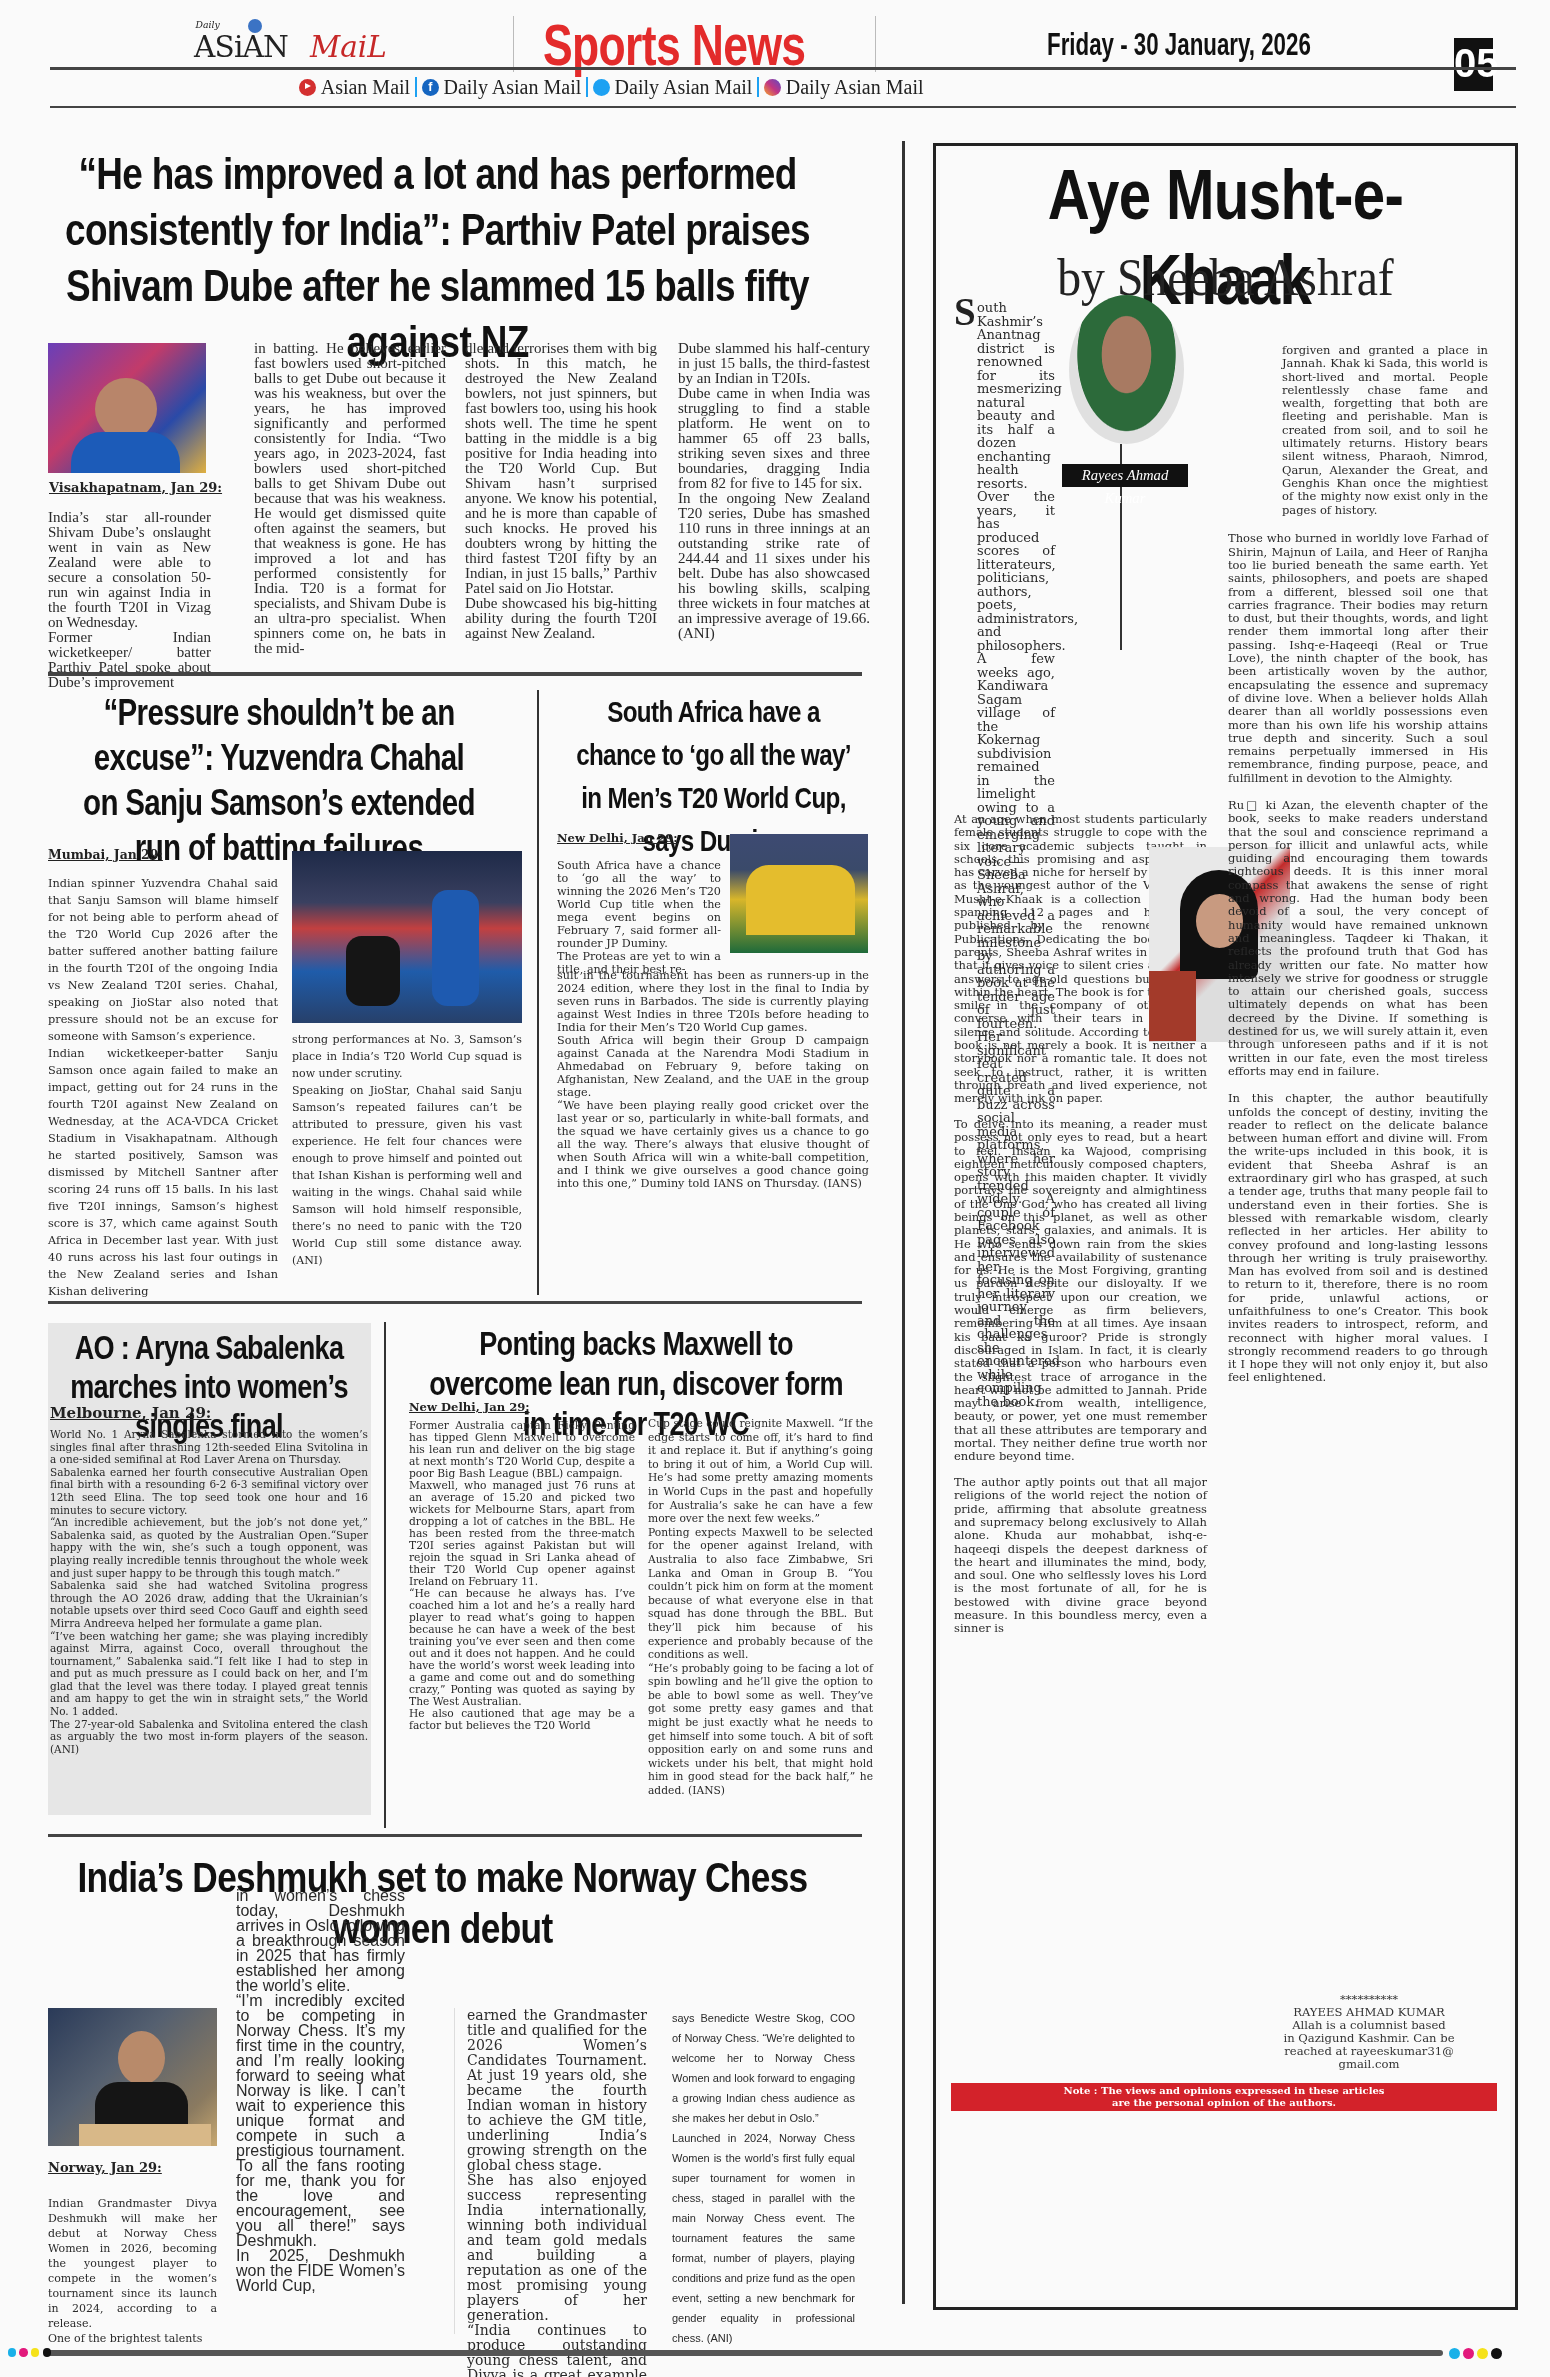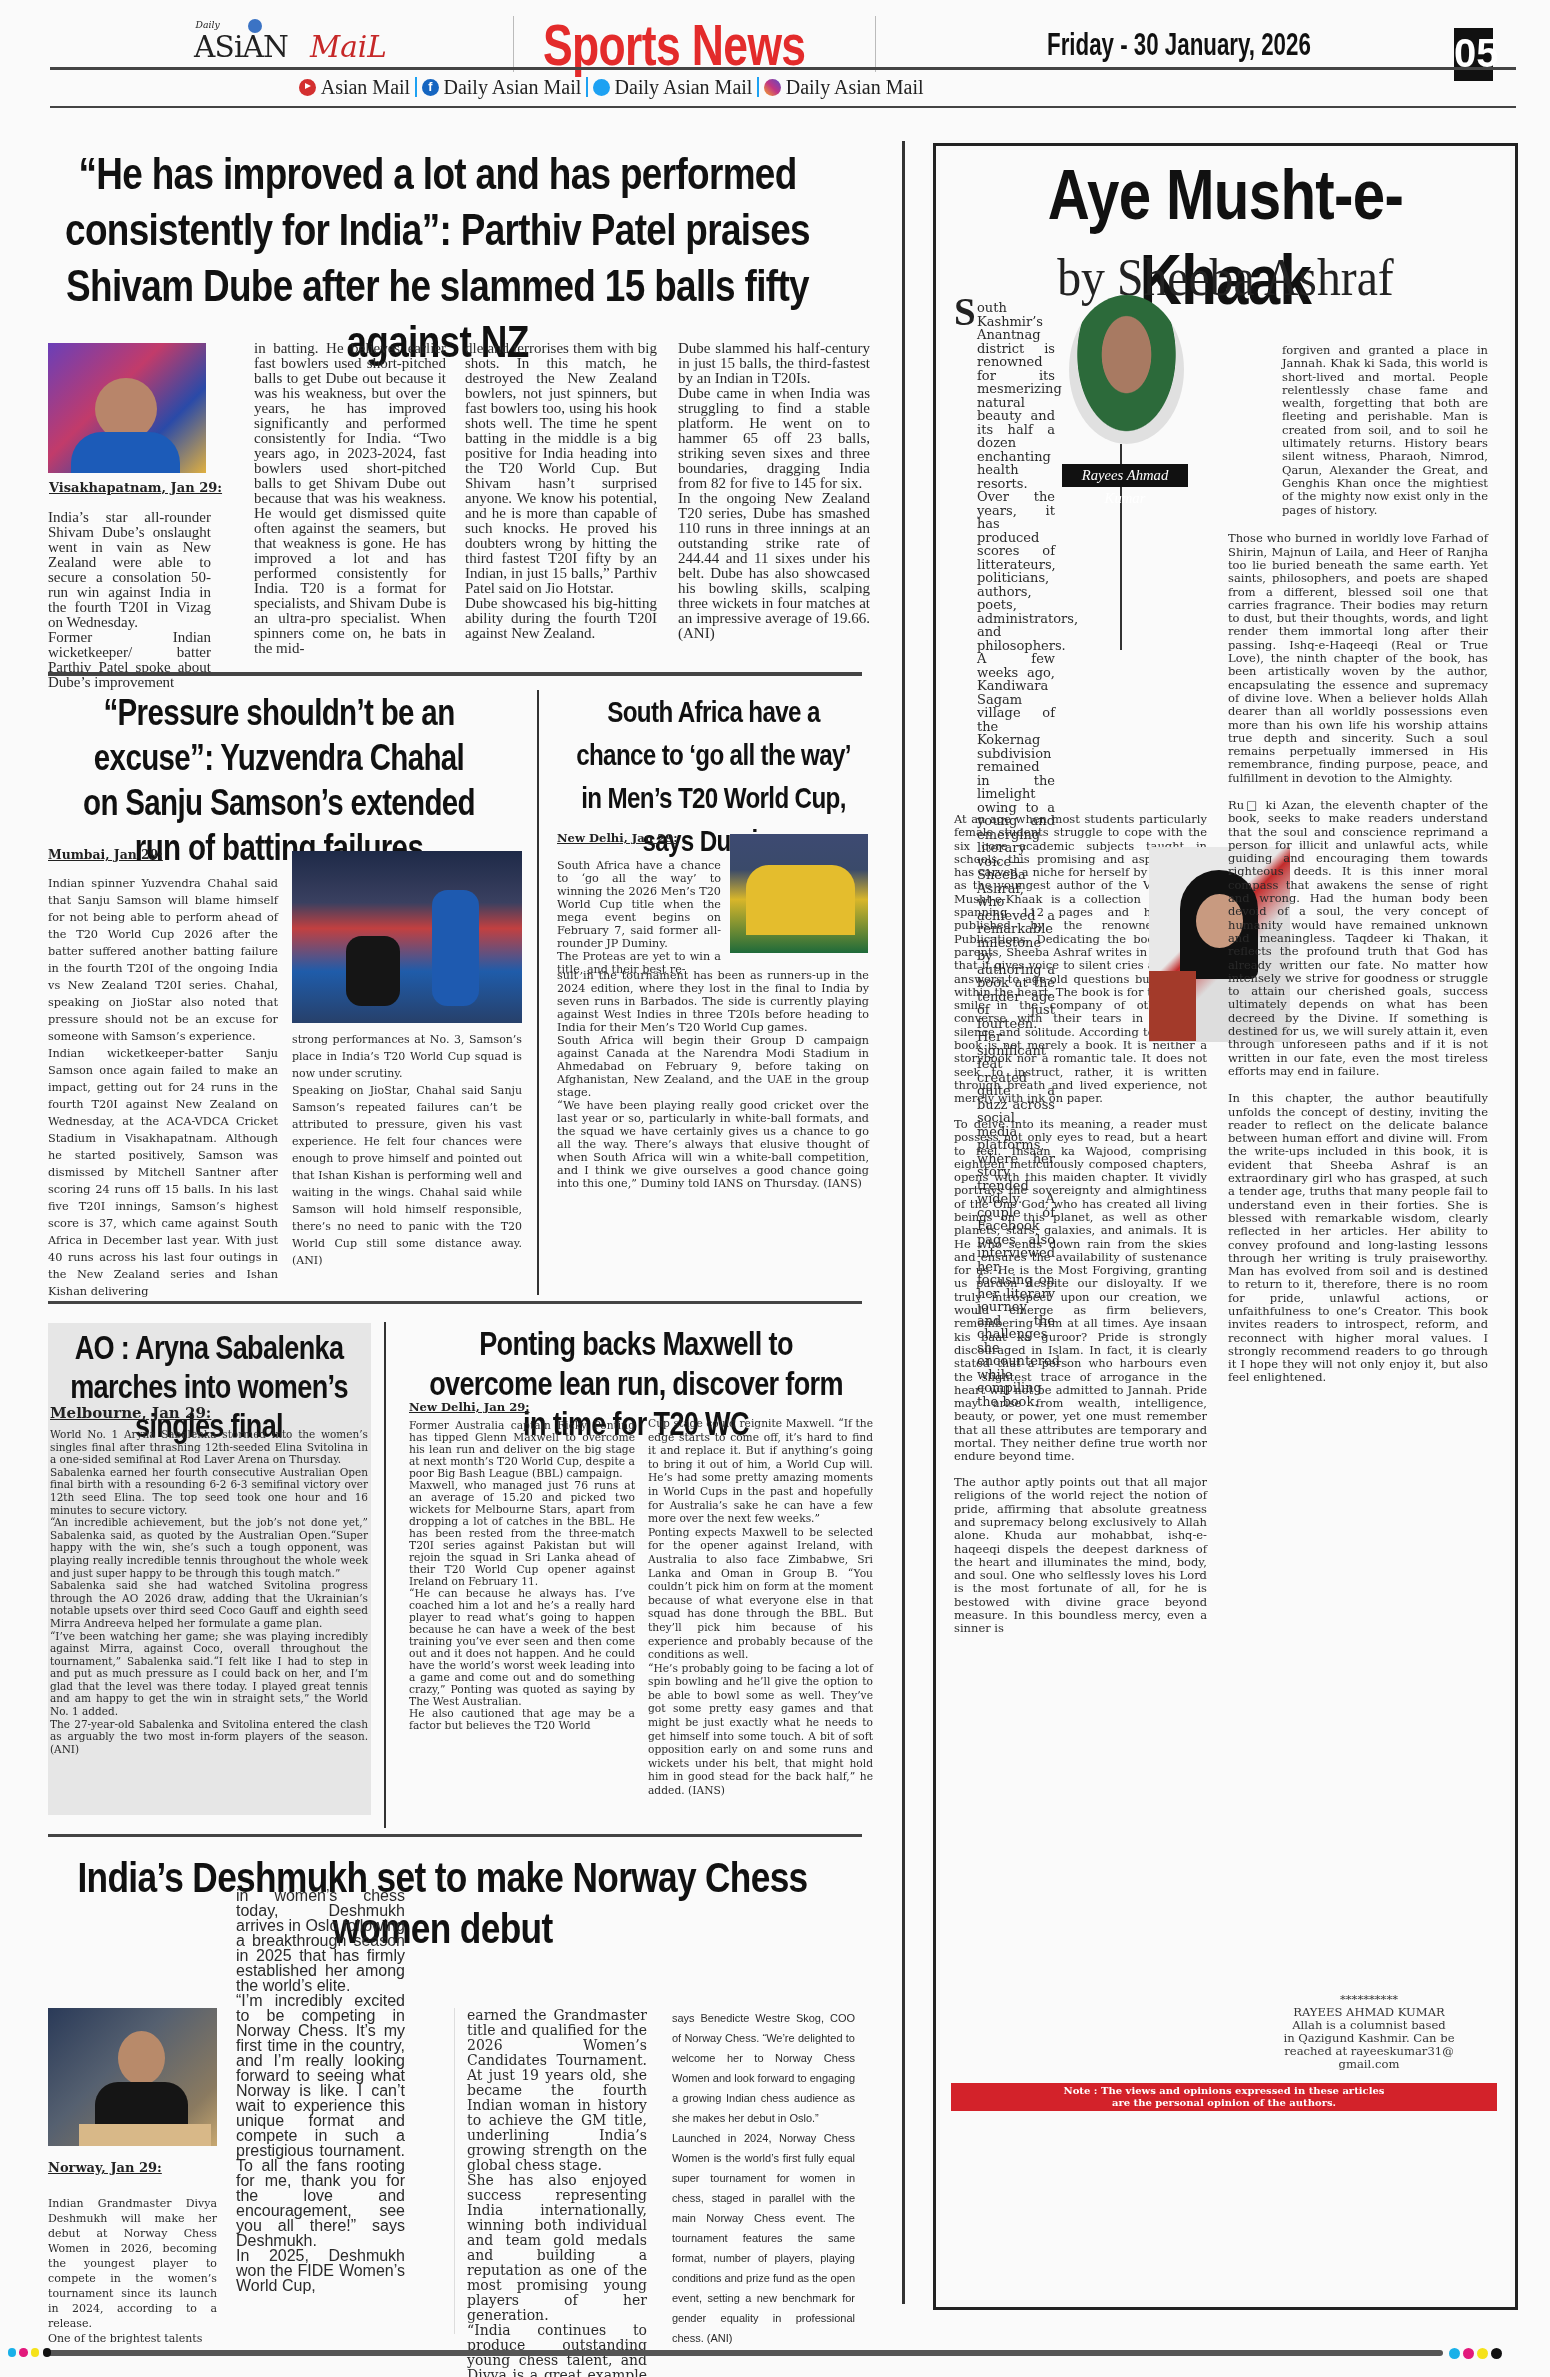--- a/index.html
+++ b/index.html
@@ -21,21 +21,21 @@
   <div class="abs" style="left:147px;top:3.1px;width:279px;height:47px;">
     <span class="abs" style="left:1.6px;top:0;font-size:9.3px;font-style:italic;font-family:'DejaVu Serif',serif">Daily</span>
     <span class="abs" style="left:54px;top:0;width:14px;height:14px;border-radius:50%;background:#3b73c4;"></span>
     <span class="abs" style="left:0;top:11px;font-size:29.5px;font-family:'DejaVu Serif',serif;color:#222;letter-spacing:-0.8px">ASiAN</span>
     <span class="abs" style="left:116px;top:11px;font-size:29.5px;font-family:'DejaVu Serif',serif;color:#c62828;font-style:italic">MaiL</span>
   </div>
   <div class="abs" style="left:466px;top:0;width:0.8px;height:56px;background:#bbb"></div>
   <div class="abs" style="left:496px;top:-3.1px;width:380px;font-family:'Liberation Sans',sans-serif;font-weight:bold;font-size:57px;color:#e32b2b;transform:scaleX(.78);transform-origin:left top;letter-spacing:-0.8px;white-space:nowrap">Sports News</div>
   <div class="abs" style="left:828px;top:0;width:0.8px;height:56px;background:#bbb"></div>
   <div class="abs" style="left:1000px;top:11px;font-family:'Liberation Sans',sans-serif;font-weight:bold;font-size:31px;color:#111;transform:scaleX(.72);transform-origin:left top;white-space:nowrap">Friday - 30 January, 2026</div>
-  <div class="abs" style="left:1407px;top:12px;width:39px;height:53px;background:#111;color:#fff;font-family:'Liberation Sans',sans-serif;font-weight:bold;font-size:40px;text-align:center;line-height:50px;">05</div>
+  <div class="abs" style="left:1407px;top:22px;width:39px;height:53px;background:#111;color:#fff;font-family:'Liberation Sans',sans-serif;font-weight:bold;font-size:40px;text-align:center;line-height:50px;">05</div>
 </div>
 <div class="abs rule" style="left:50px;top:67px;width:1466px;height:3.1px"></div>
 
 <div class="abs" style="left:299px;top:74px;height:26px;display:flex;align-items:center;gap:4.7px;font-family:'Liberation Serif',serif;font-size:20px;color:#222">
   <span style="width:17px;height:17px;border-radius:50%;background:#d32f2f;display:inline-block;position:relative">
       <span style="position:absolute;left:6.2px;top:4.7px;border-left:6.2px solid #fff;border-top:3.9px solid transparent;border-bottom:3.9px solid transparent"></span>
     </span>
   <span>Asian Mail</span>
   <span style="width:2.3px;height:20px;background:#1da1f2"></span>
   <span style="width:17px;height:17px;border-radius:50%;background:#1565c0;color:#fff;font-size:12.4px;text-align:center;line-height:17px;font-family:'Liberation Sans',sans-serif;font-weight:bold">f</span>

